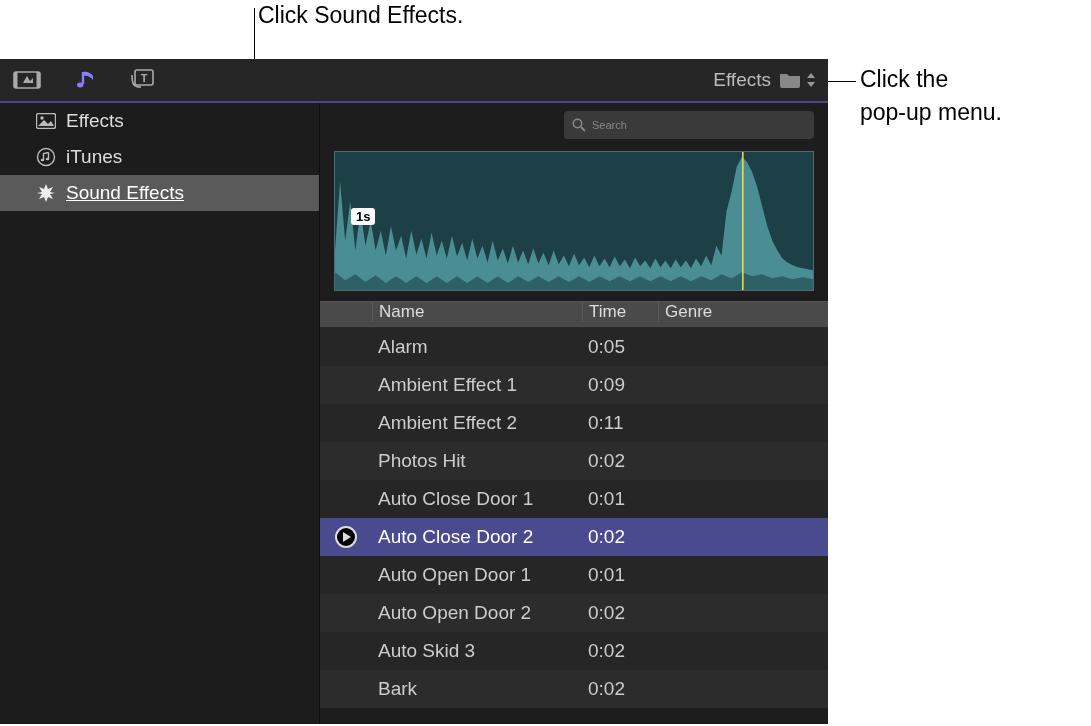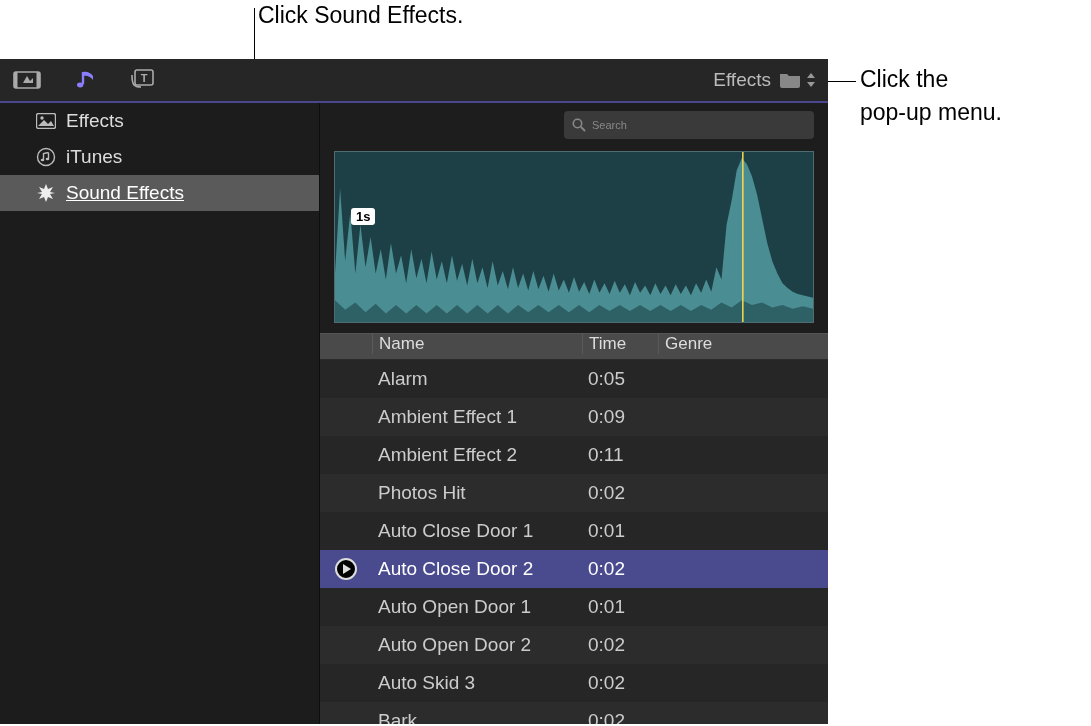--- a/index.html
+++ b/index.html
@@ -152,21 +152,21 @@
       border-radius: 4px;
       display: flex;
       align-items: center;
       padding: 0 8px;
       gap: 6px;
       color: #888;
       font-size: 11px;
     }
     .waveform-container {
       margin: 4px 14px 10px 14px;
-      height: 172px;
+      height: 140px;
       background: #1a3b40;
       border: 1px solid #4f6c70;
       position: relative;
       overflow: hidden;
     }
     .waveform-svg {
       width: 100%;
       height: 100%;
       display: block;
     }

